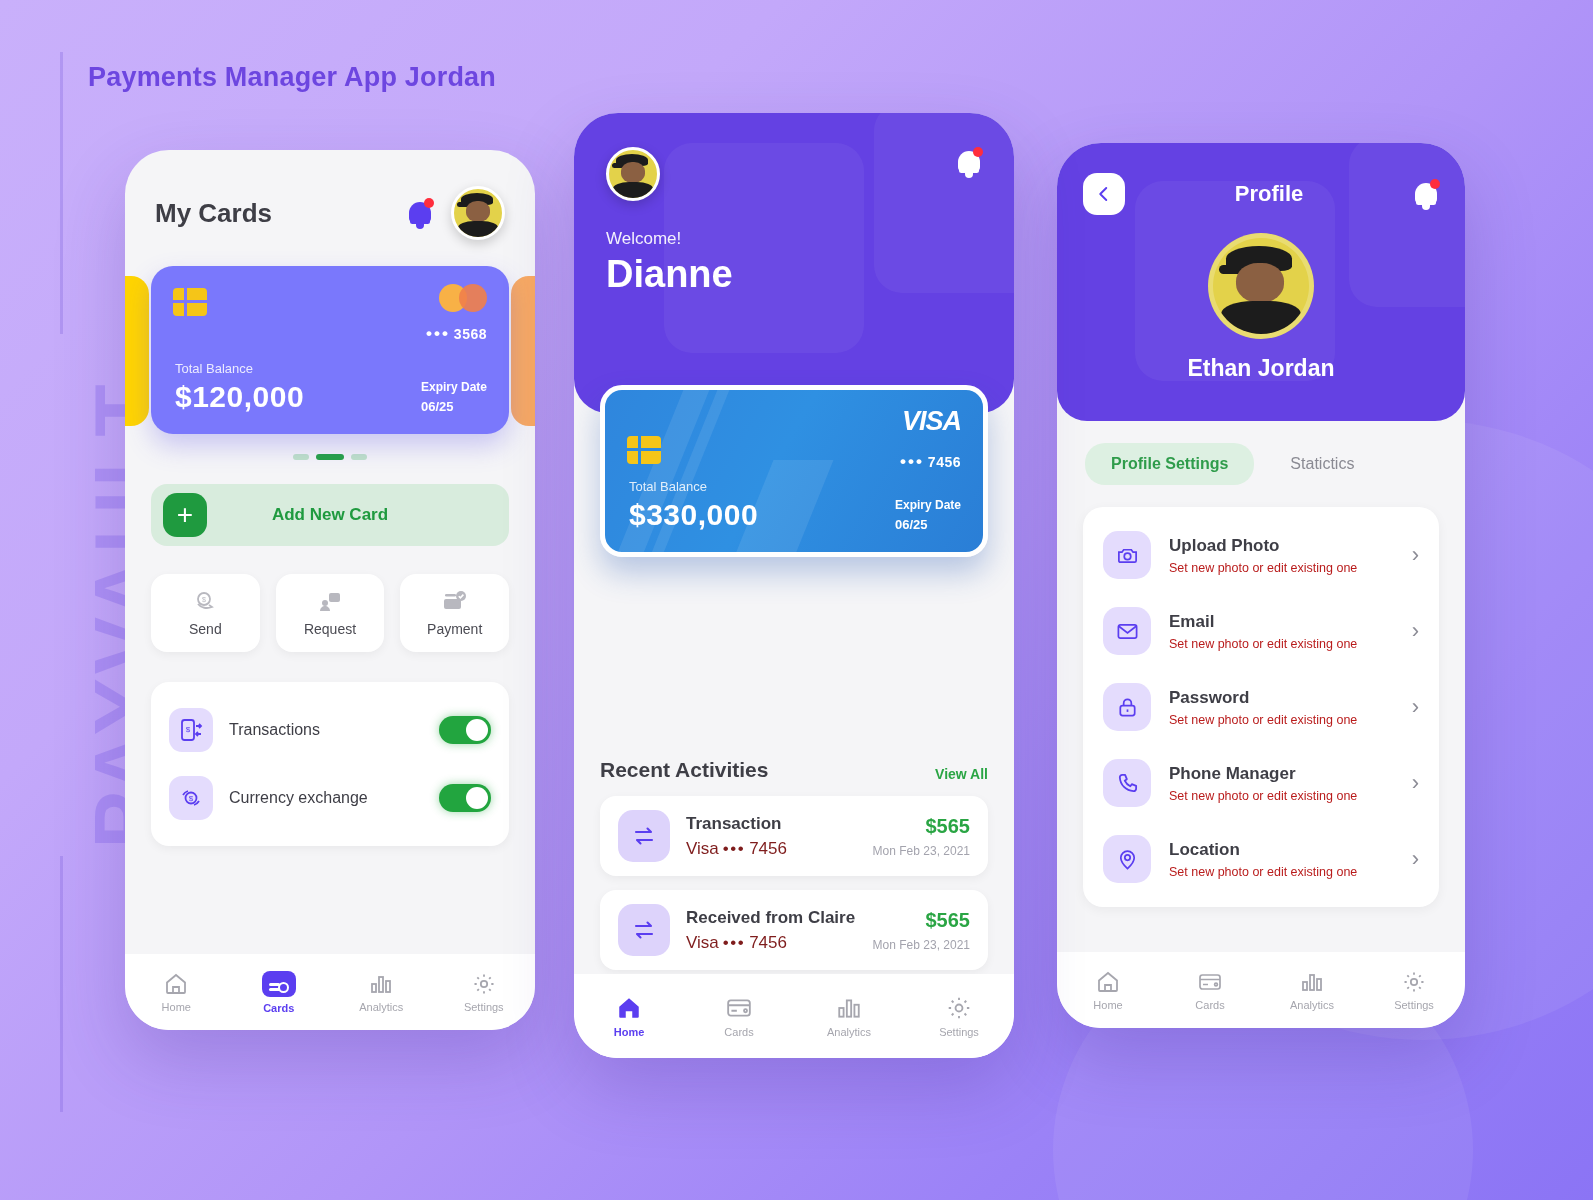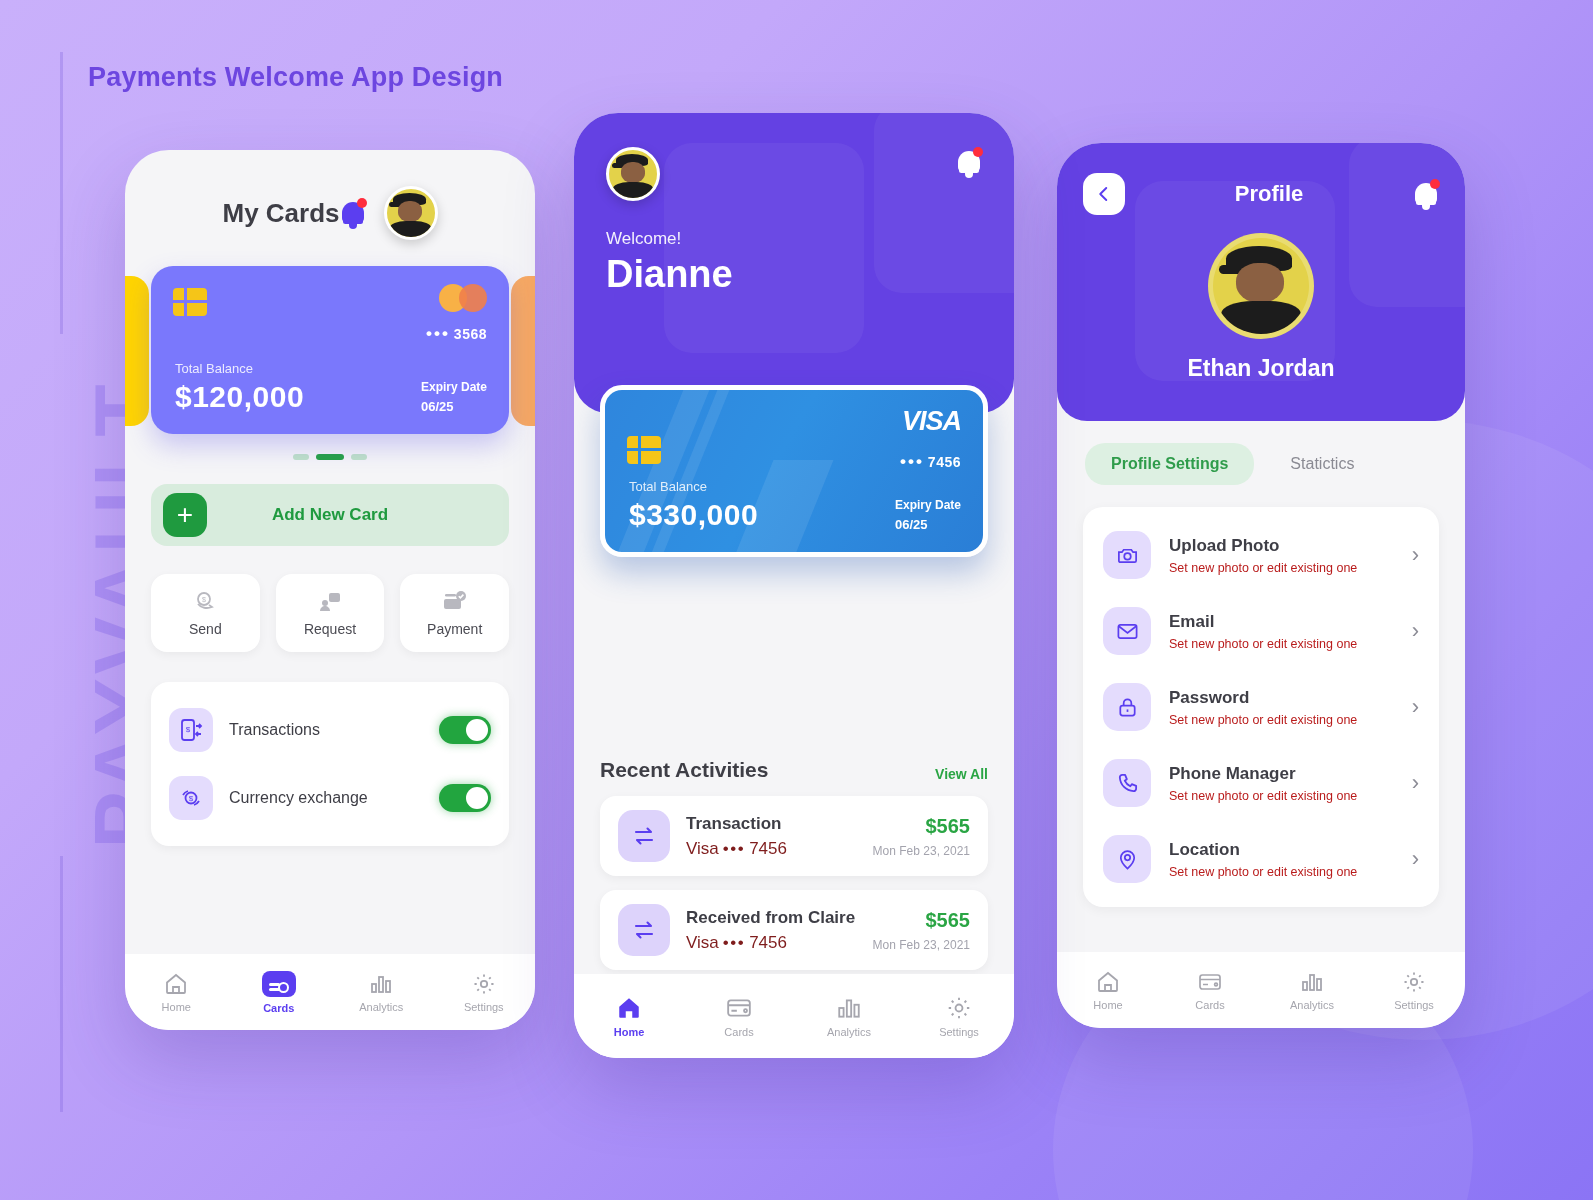--- a/index.html
+++ b/index.html
@@ -42,21 +42,21 @@
     position: absolute; background: #f5f5f7;
     border-radius: 44px; overflow: hidden;
     box-shadow: 0 30px 70px rgba(60,30,140,0.22);
   }
   .p1 { left: 125px; top: 150px; width: 410px; height: 880px; }
   .p2 { left: 574px; top: 113px; width: 440px; height: 945px; z-index: 5; }
   .p3 { left: 1057px; top: 143px; width: 408px; height: 885px; }
 
   
   .p1 .topbar {
-    display: flex; align-items: center; justify-content: center;
+    display: flex; align-items: center; justify-content: space-between;
     padding: 36px 30px 0 30px;
   }
   .p1 .title { font-size: 26px; font-weight: 700; color: #3e3e46; }
   .topbar-right { display: flex; align-items: center; gap: 18px; }
   .bell { position: relative; width: 26px; height: 30px; }
   .bell .body {
     position: absolute; left: 2px; top: 4px; width: 22px; height: 20px;
     background: #5b3ef0; border-radius: 11px 11px 4px 4px;
   }
   .bell .base {
@@ -224,21 +224,21 @@
   .chev { color:#8c8c96; font-size: 22px; font-weight: 300; }
 </style>
 </head>
 <body>
 
 <div class="bg-blob b1"></div>
 <div class="bg-blob b2"></div>
 
 <div class="rail-line"></div>
 <div class="rail-line2"></div>
-<div class="deck-title">Payments Welcome App Design</div>
+<div class="deck-title">Payments Manager App Jordan</div>
 <div class="vertical-brand">PAYVAULT</div>
 
 <div class="phone p1">
   <div class="topbar">
     <div class="title">My Cards</div>
     <div class="topbar-right">
       <div class="bell">
         <span class="body"></span>
           <span class="base"></span>
           <span class="clap"></span>

